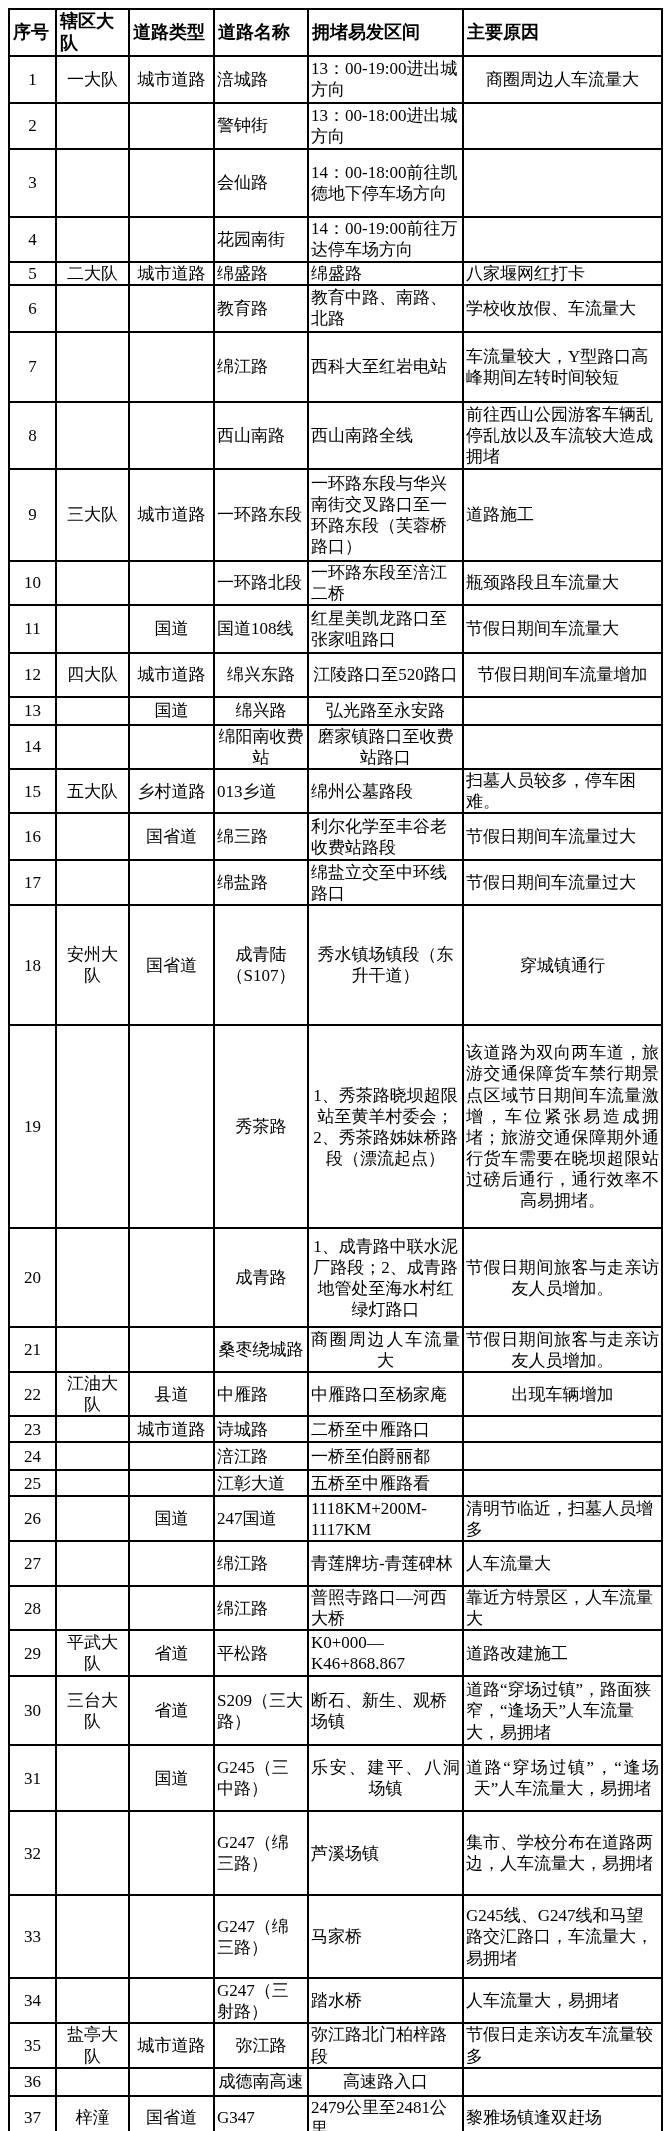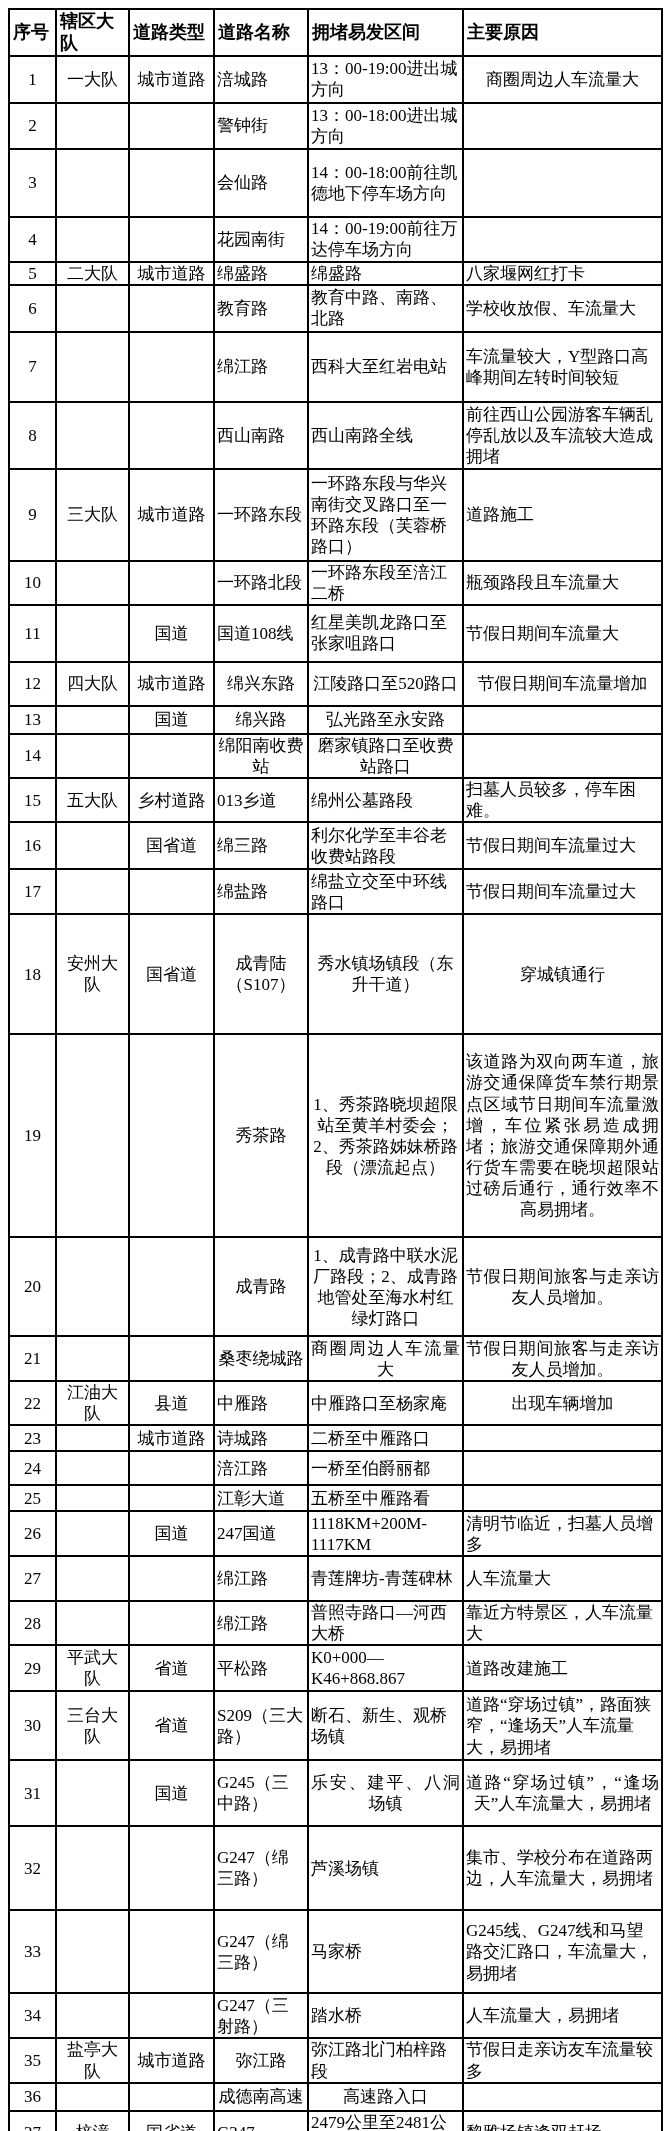--- a/index.html
+++ b/index.html
@@ -133,21 +133,21 @@
           <td class="al-l">道路施工</td>
         </tr>
         <tr style="height: 40px; border-radius: 16px;">
           <td class="al-c">10</td>
           <td class="al-c"></td>
           <td class="al-c"></td>
           <td class="al-l">一环路北段</td>
           <td class="al-l">一环路东段至涪江二桥</td>
           <td class="al-l">瓶颈路段且车流量大</td>
         </tr>
-        <tr style="height: 57px;">
+        <tr style="height: 48px;">
           <td class="al-c">11</td>
           <td class="al-c"></td>
           <td class="al-c">国道</td>
           <td class="al-l">国道108线</td>
           <td class="al-l">红星美凯龙路口至张家咀路口</td>
           <td class="al-l">节假日期间车流量大</td>
         </tr>
         <tr style="height: 44px;">
           <td class="al-c">12</td>
           <td class="al-c">四大队</td>
@@ -237,21 +237,21 @@
           <td class="al-c">出现车辆增加</td>
         </tr>
         <tr style="height: 26px; padding-left: 6px;">
           <td class="al-c">23</td>
           <td class="al-c"></td>
           <td class="al-c">城市道路</td>
           <td class="al-l">诗城路</td>
           <td class="al-l">二桥至中雁路口</td>
           <td class="al-l"></td>
         </tr>
-        <tr style="height: 34px; border-radius: 9px;">
+        <tr style="height: 28px; border-radius: 9px;">
           <td class="al-c">24</td>
           <td class="al-c"></td>
           <td class="al-c"></td>
           <td class="al-l">涪江路</td>
           <td class="al-l">一桥至伯爵丽都</td>
           <td class="al-l"></td>
         </tr>
         <tr style="height: 26px;">
           <td class="al-c">25</td>
           <td class="al-c"></td>

